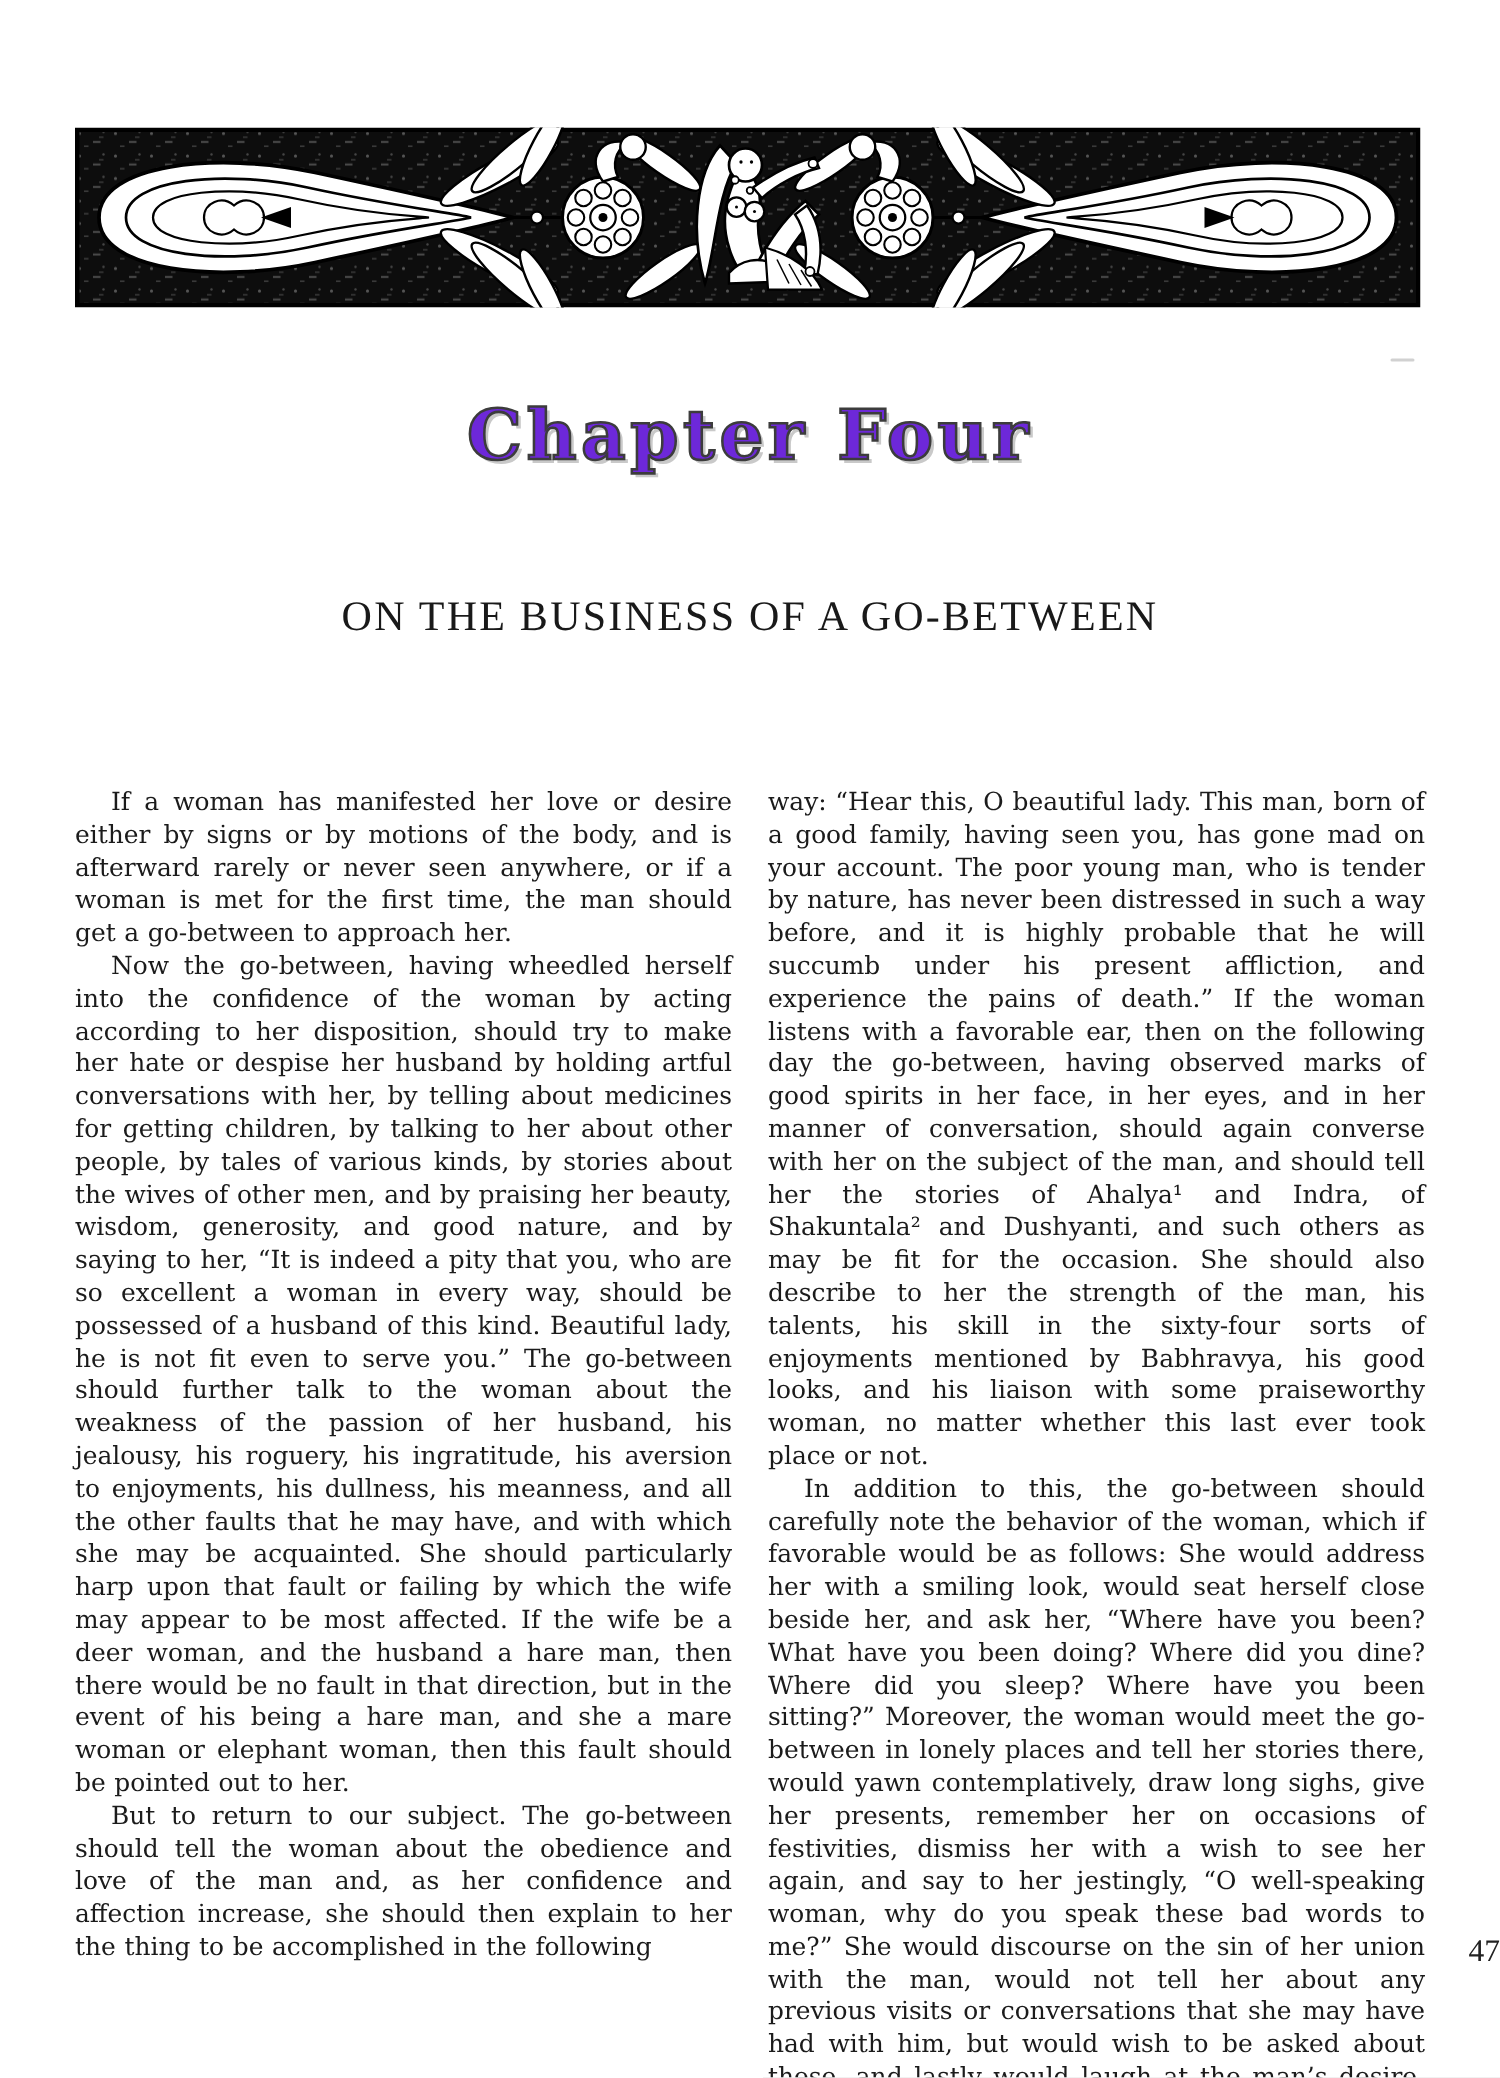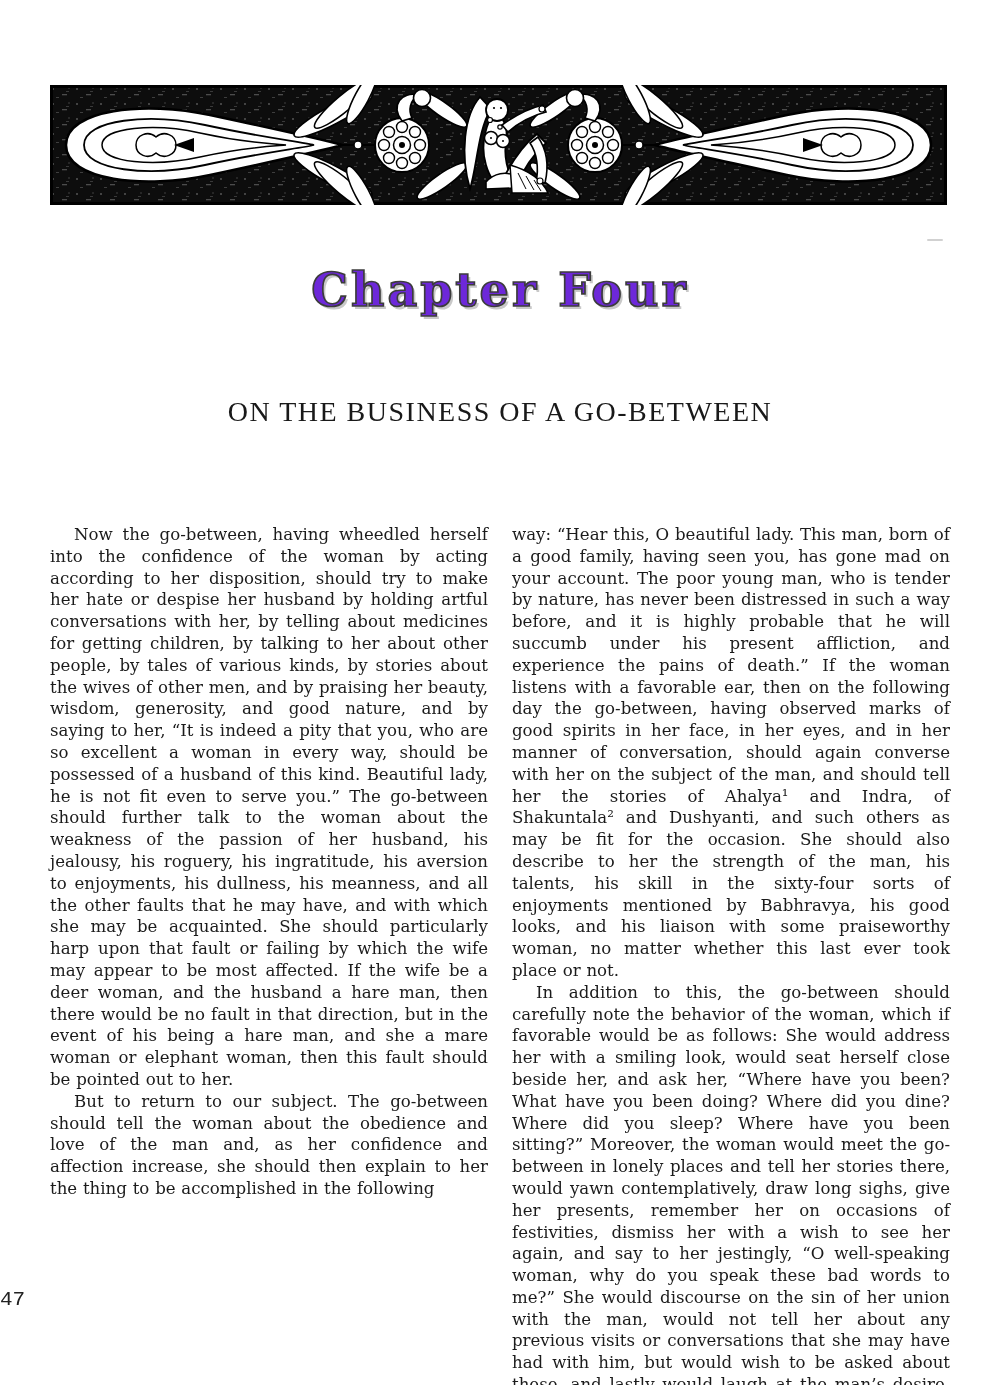--- a/index.html
+++ b/index.html
@@ -26,22 +26,22 @@
     display:flex;gap:24px;
   }
   .column{flex:1 1 0;}
   .column p{
     margin:0;padding:0;text-align:justify;
     font-size:16.6px;line-height:21.8px;color:#1b1b1b;
     word-spacing:.5px;
   }
   .column p.indent{text-indent:24px;}
   .page-number{
-    position:absolute;top:1288px;left:0;width:100%;text-align:left;
-    font-family:Liberation Mono, monospace;font-size:21px;color:#222;
+    position:absolute;top:1288px;left:0;width:100%;text-align:right;
+    font-family:Liberation Serif, serif;font-size:21px;color:#222;
   }
 </style>
 </head>
 <body>
 
 <div class="page">
 
   <svg class="ornament" viewBox="0 0 897 120" preserveAspectRatio="none" aria-hidden="true">
     <defs>
       <pattern id="spk" width="24" height="15" patternUnits="userSpaceOnUse">
@@ -126,20 +126,21 @@
   </svg>
 
   <div class="scan-artifact"></div>
 
   <div class="chapter-title">Chapter Four</div>
 
   <div class="section-title">ON THE BUSINESS OF A GO-BETWEEN</div>
 
   <div class="columns">
     <div class="column">
+      <p class="indent">If a woman has manifested her love or desire either by signs or by motions of the body, and is afterward rarely or never seen anywhere, or if a woman is met for the first time, the man should get a go-between to approach her.</p>
       <p class="indent">Now the go-between, having wheedled herself into the confidence of the woman by acting according to her disposition, should try to make her hate or despise her husband by holding artful conversations with her, by telling about medicines for getting children, by talking to her about other people, by tales of various kinds, by stories about the wives of other men, and by praising her beauty, wisdom, generosity, and good nature, and by saying to her, “It is indeed a pity that you, who are so excellent a woman in every way, should be possessed of a husband of this kind. Beautiful lady, he is not fit even to serve you.” The go-between should further talk to the woman about the weakness of the passion of her husband, his jealousy, his roguery, his ingratitude, his aversion to enjoyments, his dullness, his meanness, and all the other faults that he may have, and with which she may be acquainted. She should particularly harp upon that fault or failing by which the wife may appear to be most affected. If the wife be a deer woman, and the husband a hare man, then there would be no fault in that direction, but in the event of his being a hare man, and she a mare woman or elephant woman, then this fault should be pointed out to her.</p>
       <p class="indent">But to return to our subject. The go-between should tell the woman about the obedience and love of the man and, as her confidence and affection increase, she should then explain to her the thing to be accomplished in the following</p>
     </div>
     <div class="column">
       <p>way: “Hear this, O beautiful lady. This man, born of a good family, having seen you, has gone mad on your account. The poor young man, who is tender by nature, has never been distressed in such a way before, and it is highly probable that he will succumb under his present affliction, and experience the pains of death.” If the woman listens with a favorable ear, then on the following day the go-between, having observed marks of good spirits in her face, in her eyes, and in her manner of conversation, should again converse with her on the subject of the man, and should tell her the stories of Ahalya¹ and Indra, of Shakuntala² and Dushyanti, and such others as may be fit for the occasion. She should also describe to her the strength of the man, his talents, his skill in the sixty-four sorts of enjoyments mentioned by Babhravya, his good looks, and his liaison with some praiseworthy woman, no matter whether this last ever took place or not.</p>
       <p class="indent">In addition to this, the go-between should carefully note the behavior of the woman, which if favorable would be as follows: She would address her with a smiling look, would seat herself close beside her, and ask her, “Where have you been? What have you been doing? Where did you dine? Where did you sleep? Where have you been sitting?” Moreover, the woman would meet the go-between in lonely places and tell her stories there, would yawn contemplatively, draw long sighs, give her presents, remember her on occasions of festivities, dismiss her with a wish to see her again, and say to her jestingly, “O well-speaking woman, why do you speak these bad words to me?” She would discourse on the sin of her union with the man, would not tell her about any previous visits or conversations that she may have had with him, but would wish to be asked about these, and lastly would laugh at the man’s desire, but would not reproach him in any way.</p>
 
     </div>
   </div>
 

